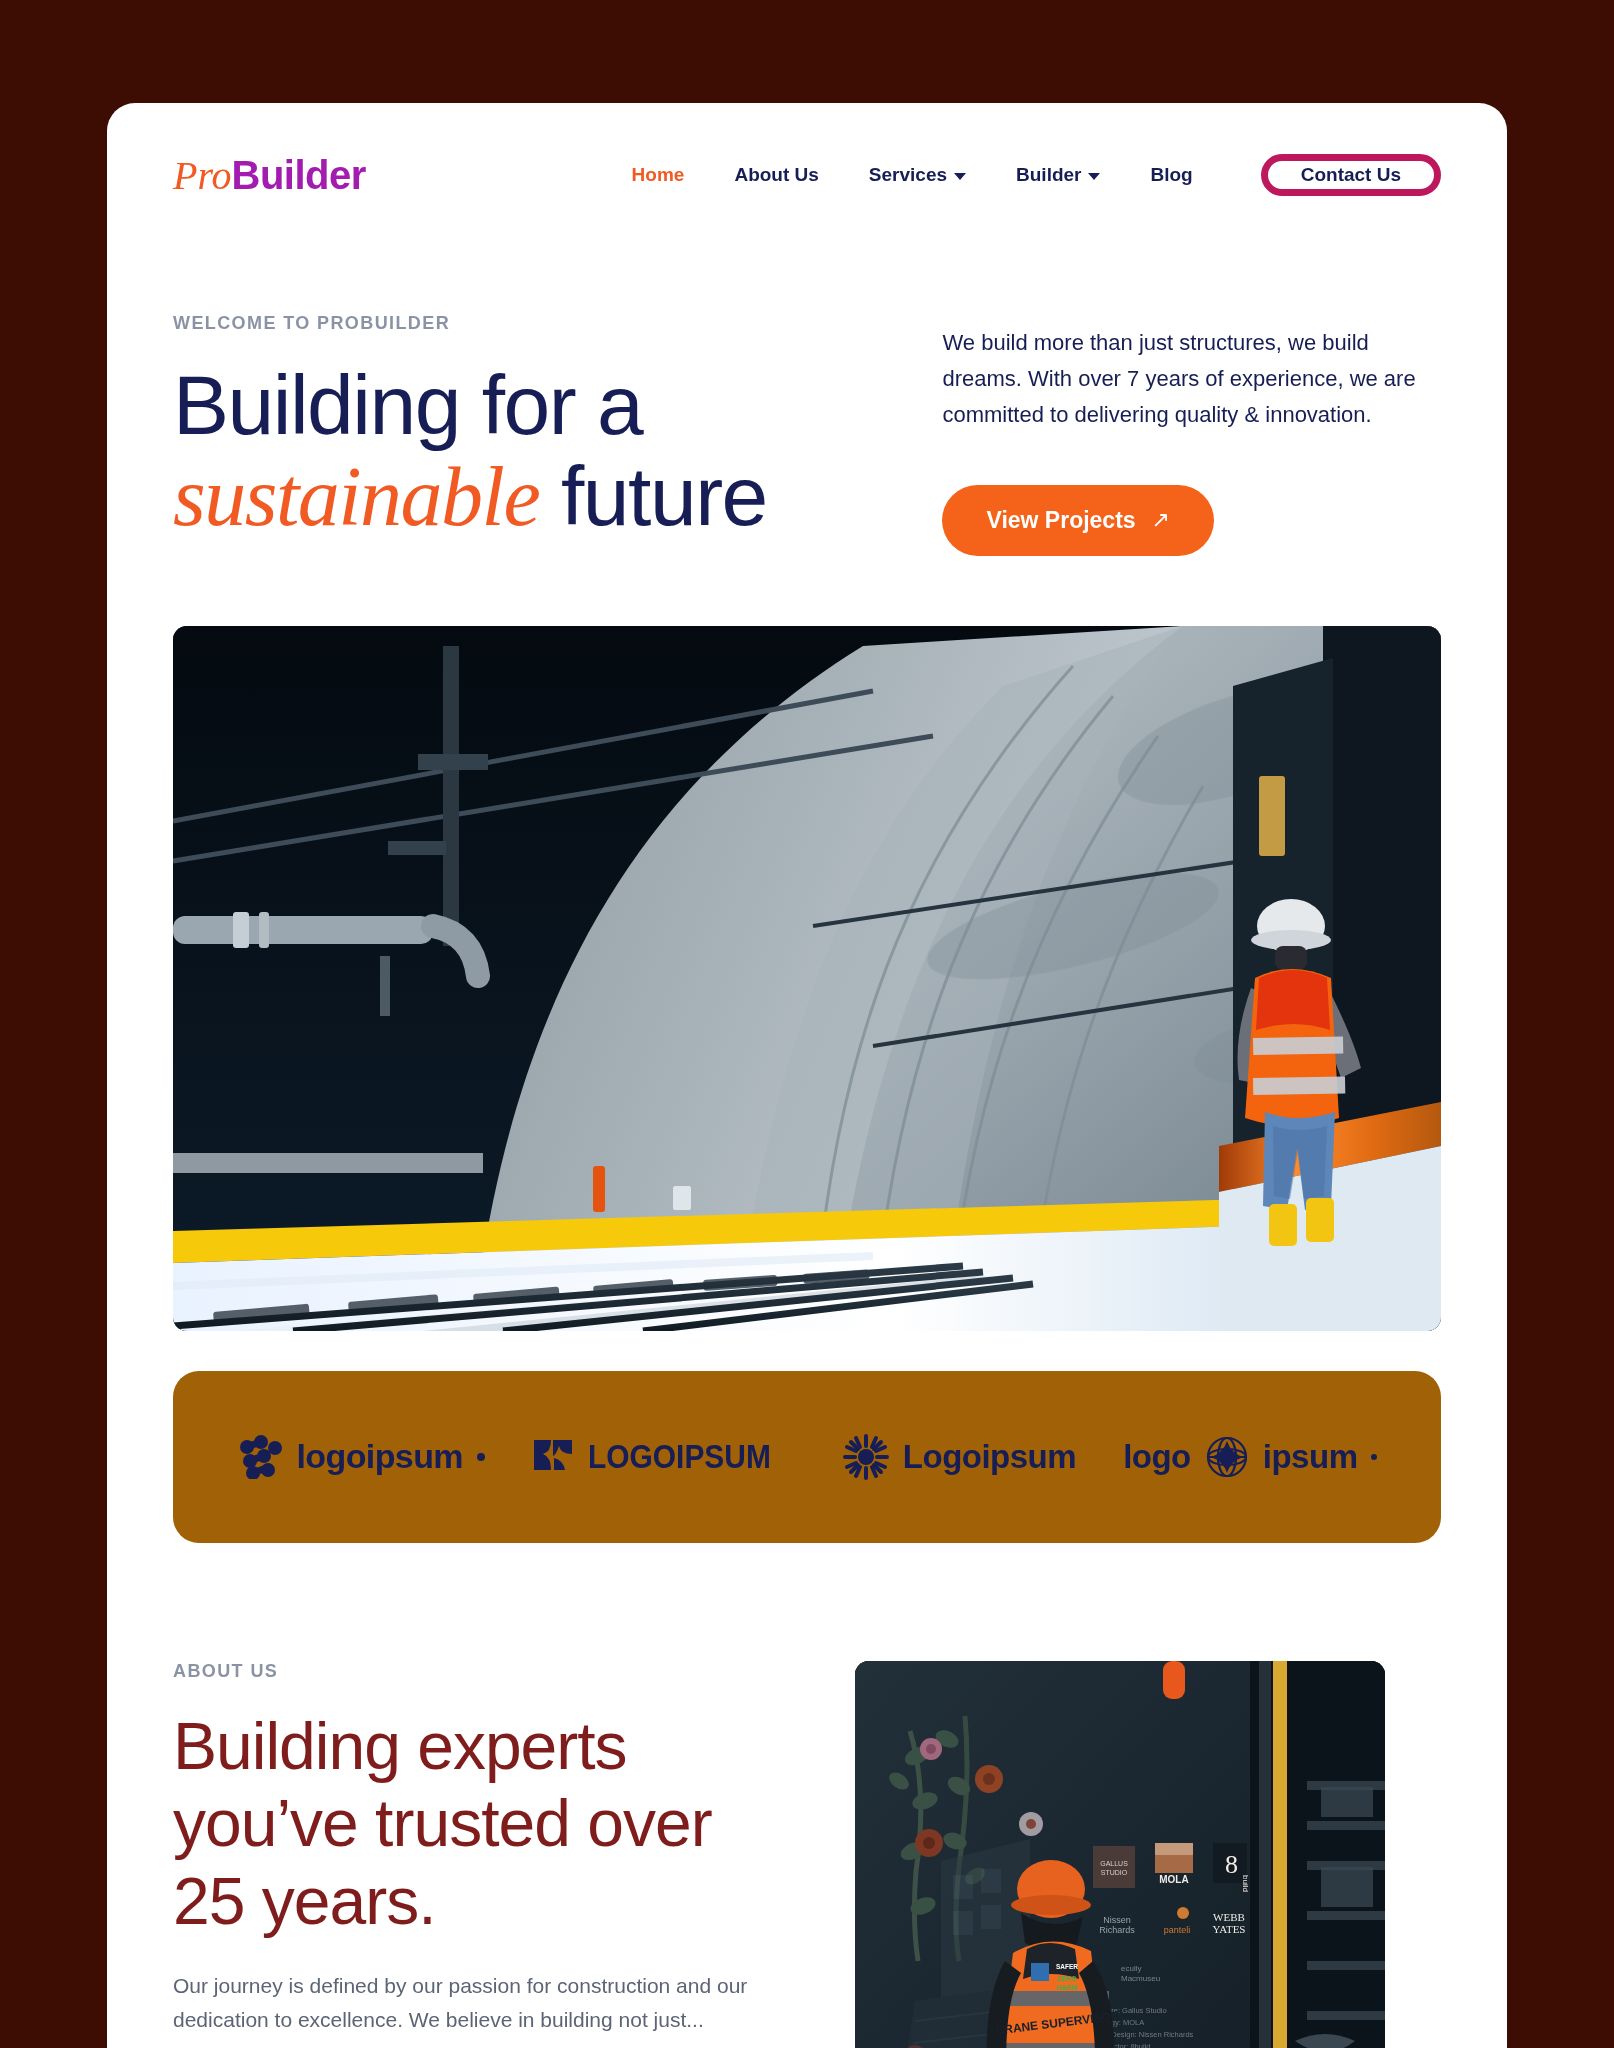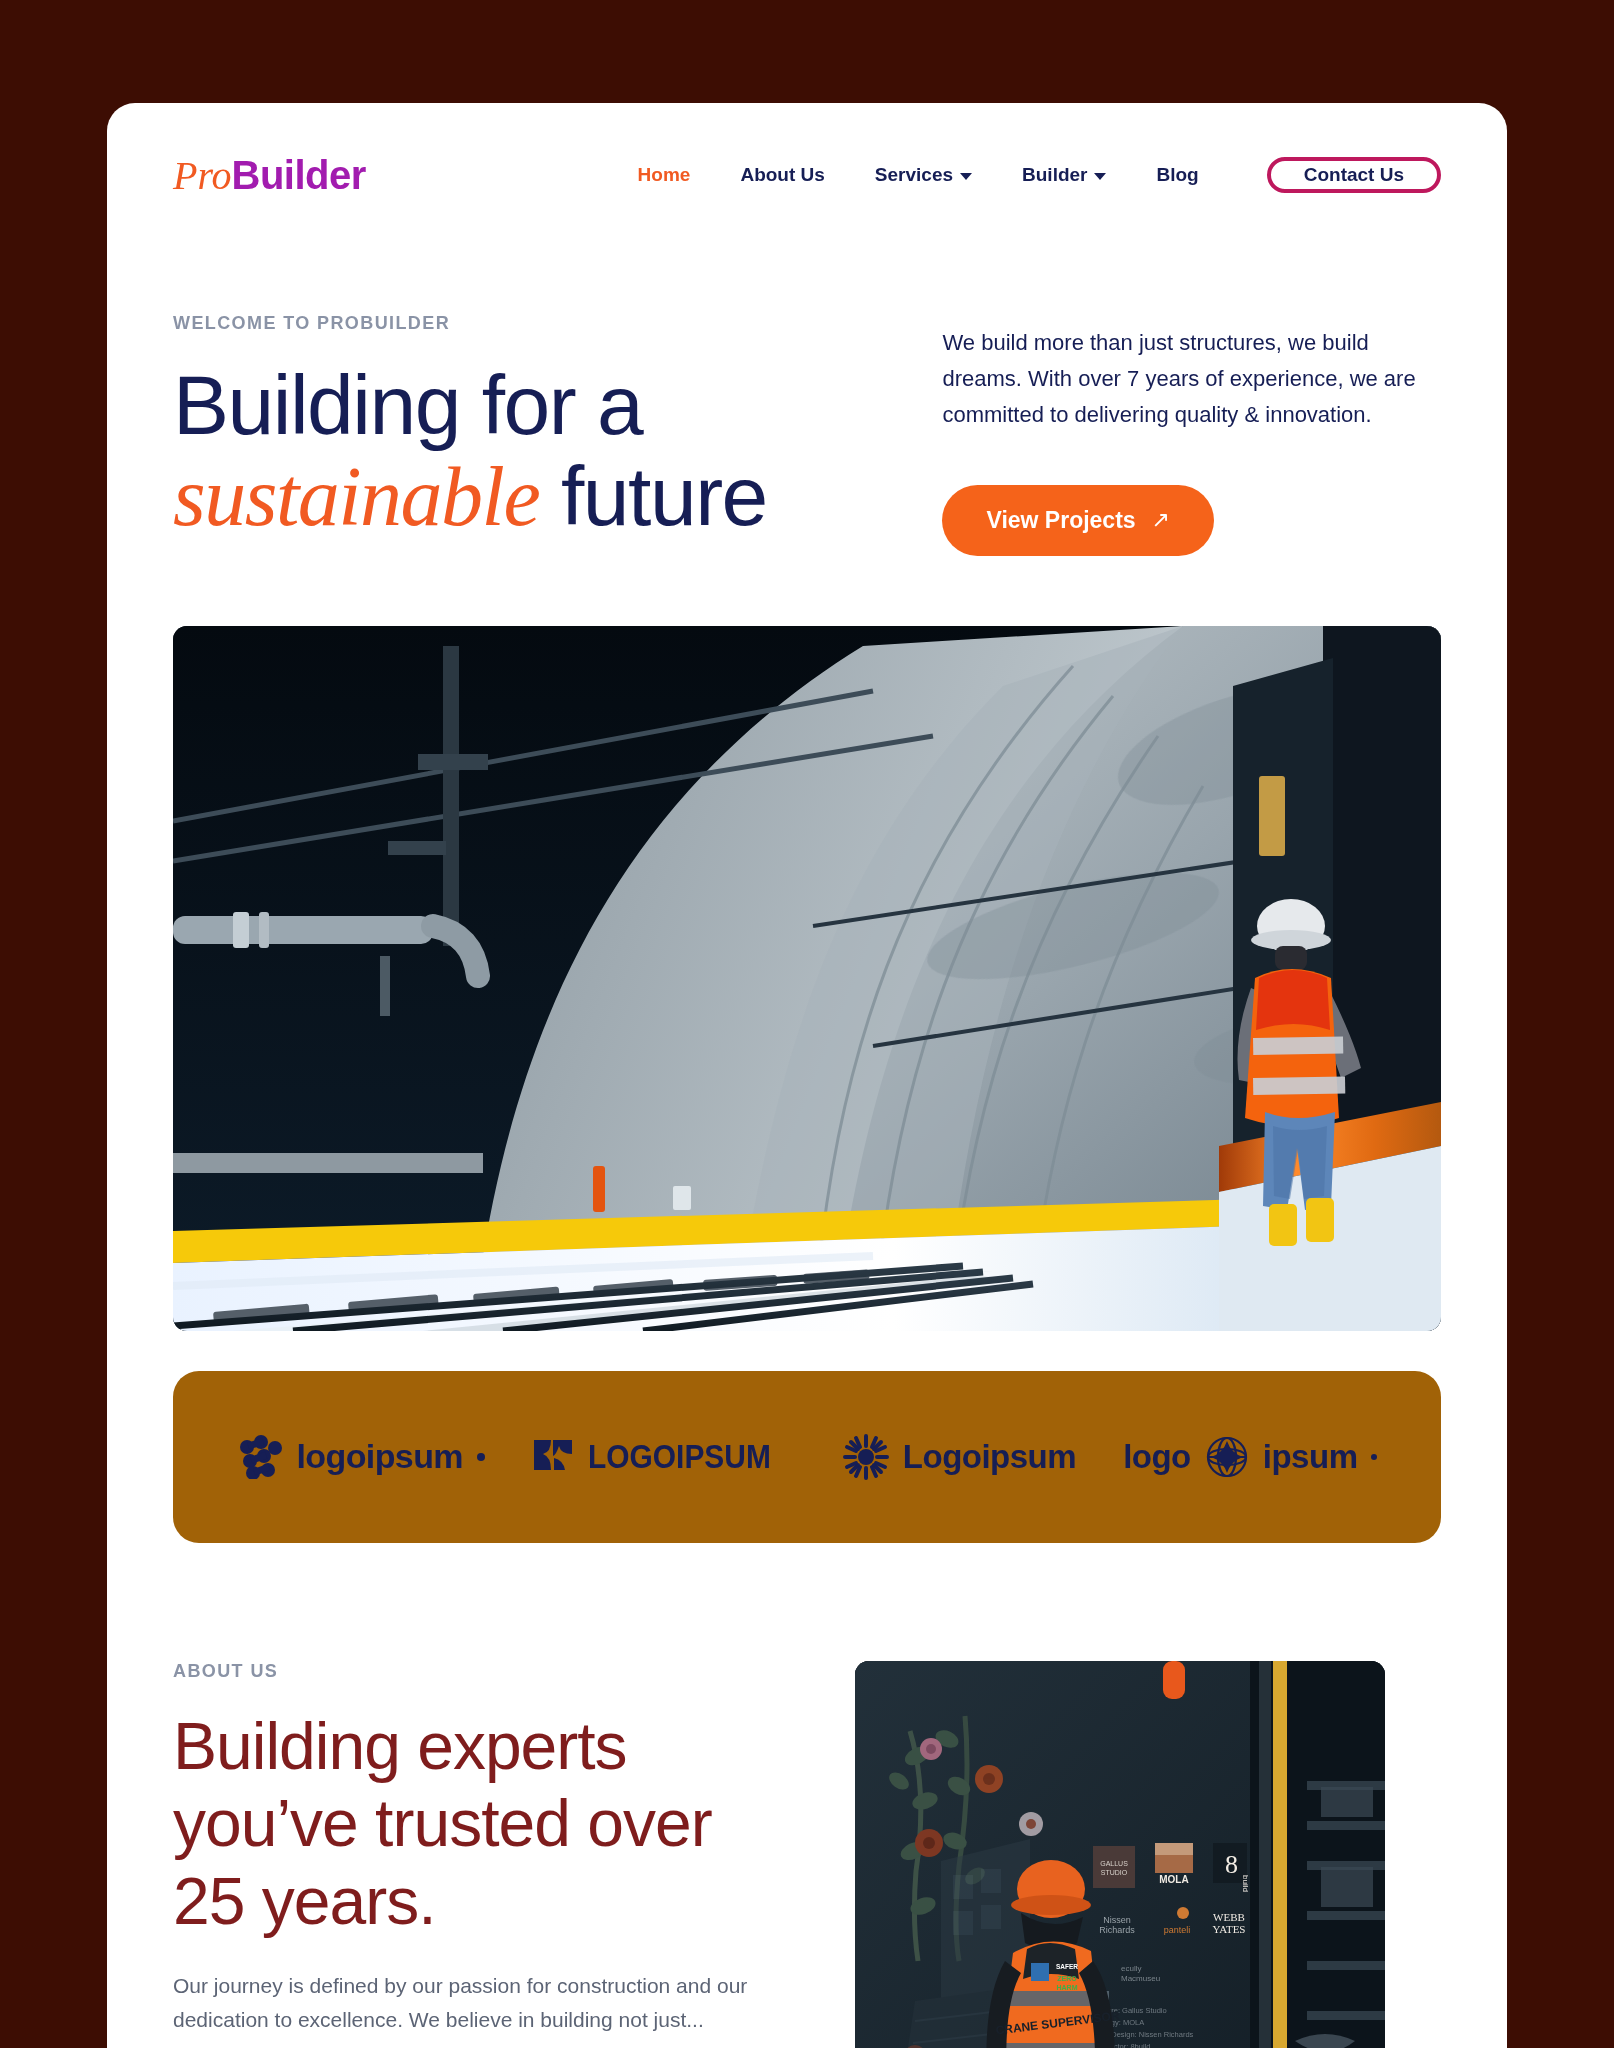--- a/index.html
+++ b/index.html
@@ -43,21 +43,21 @@
   }
   .nav-item.active { color:#f15a22; }
   .caret {
     display:inline-block; width:0; height:0;
     border-left:6px solid transparent;
     border-right:6px solid transparent;
     border-top:7px solid #161e55;
     margin-top:3px;
   }
   .contact-btn {
-    border:4px solid #be185d; border-radius:999px;
+    border:7px solid #be185d; border-radius:999px;
     padding:3px 33px; font-size:19px; font-weight:700; color:#161e55;
     background:transparent; cursor:pointer; white-space:nowrap;
     margin-left:18px;
   }
 
   
   .hero {
     display:flex; padding:104px 66px 0 66px; gap:60px;
     align-items:flex-start;
   }

